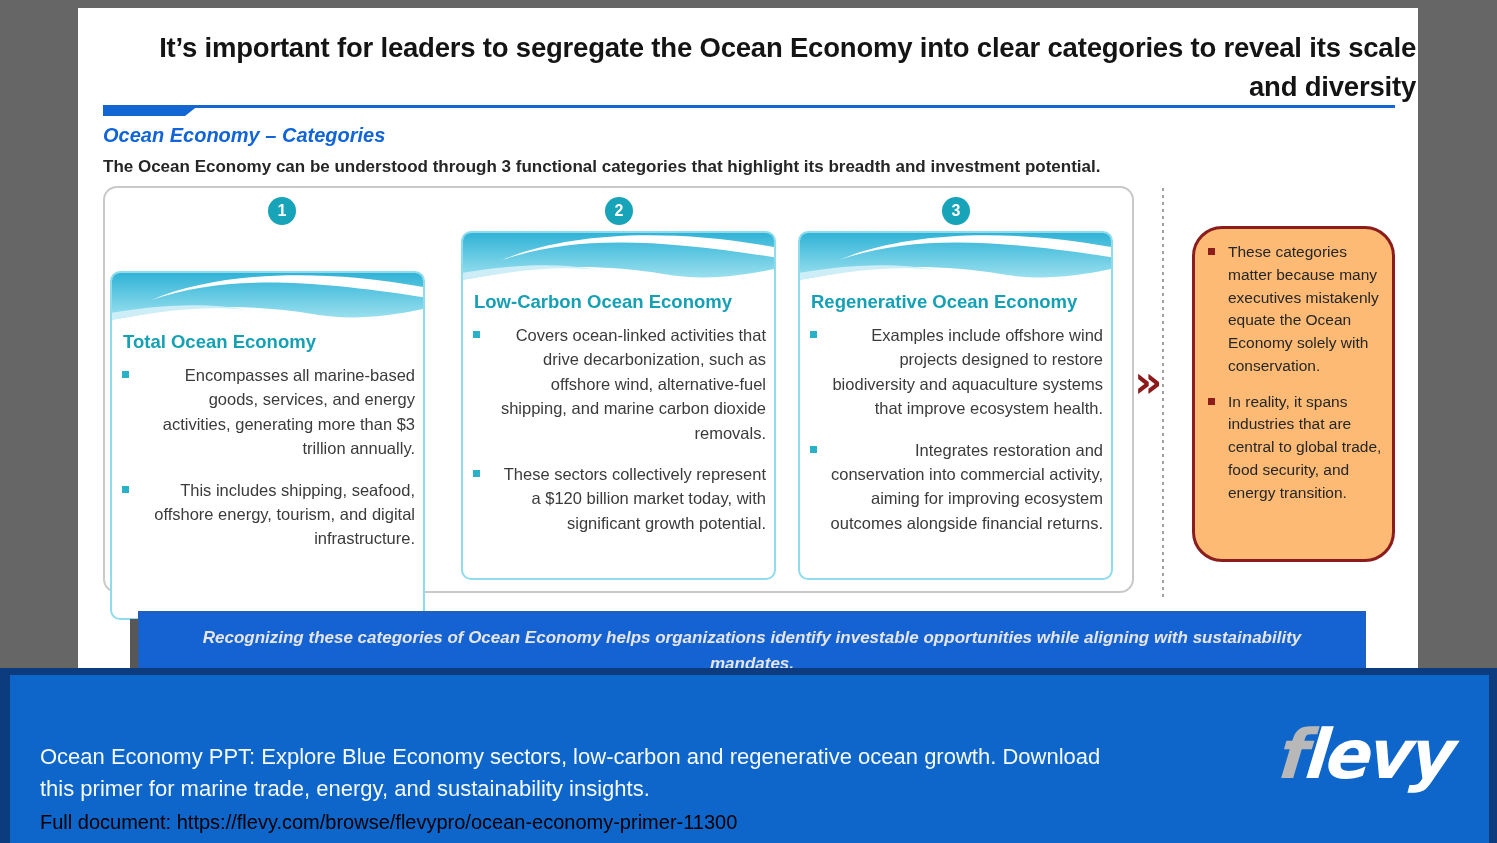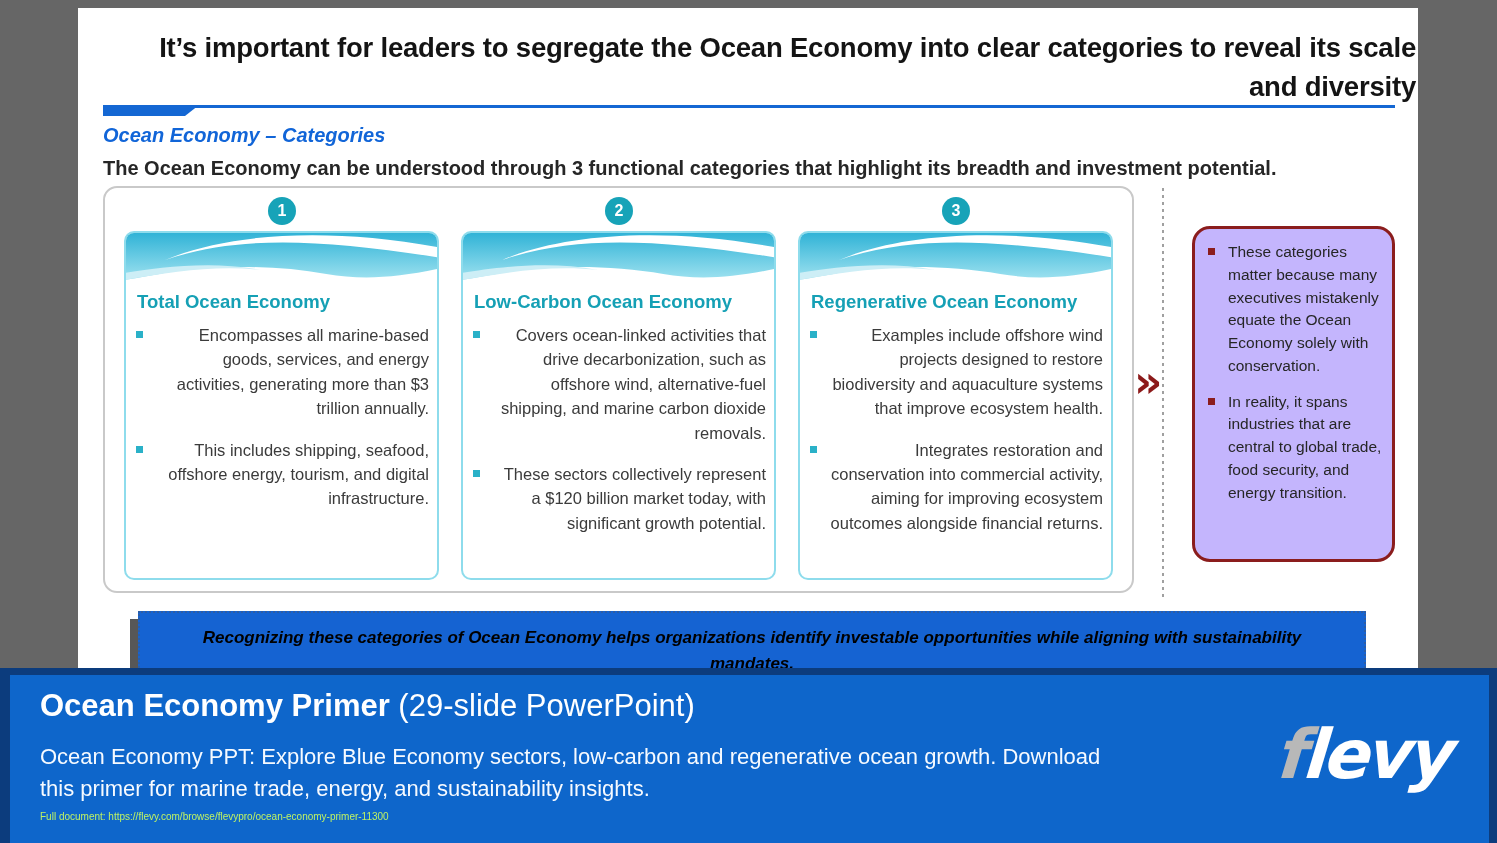--- a/index.html
+++ b/index.html
@@ -17,38 +17,38 @@
     line-height:1.42; letter-spacing:-0.2px;text-align:right;
   }
   .divider { position:absolute; left:25px; top:97px; width:1292px; height:11px; }
   .divider .thin  { position:absolute; left:0; top:0; width:100%; height:3px; background:#1467d3; }
   .divider .thick { position:absolute; left:0; top:0; width:96px; height:11px; background:#1467d3;
                     clip-path:polygon(0 0,100% 0,calc(100% - 14px) 100%,0 100%); }
   .subtitle {
     position:absolute; left:25px; top:116px;
     font-size:20px; font-weight:bold; font-style:italic; color:#1165d8;text-align:right;
   }
-  .intro { position:absolute; left:25px; top:149px; font-size:20px; font-weight:bold; color:#262626; }
+  .intro { position:absolute; left:25px; top:149px; font-size:17px; font-weight:bold; color:#262626; }
 
   .group {
     position:absolute; left:25px; top:178px; width:1031px; height:407px;
     border:2px solid #c9c9c9; border-radius:14px; background:#fff;
   }
   .badge {
     position:absolute; top:9px; width:28px; height:28px; border-radius:50%;
     background:#17a3b8; color:#fff; font-weight:bold; font-size:16px;
     display:flex; align-items:center; justify-content:center;
   }
   .b1 { left:163px; } .b2 { left:500px; } .b3 { left:837px; }
 
   .card {
     position:absolute; top:43px; width:315px; height:349px;
     border:2px solid #8edcec; border-radius:10px; background:#fff; overflow:hidden;
   }
-  .c1 { left:19px; } .c2 { left:356px; } .c3 { left:693px; }
+  .c1 { left:5px;margin-top:40px; } .c2 { left:356px; } .c3 { left:693px; }
   .wave { position:absolute; top:-1px; left:-1px; width:317px; height:50px; }
   .card h3 { position:absolute; left:11px; top:58px; font-size:18.5px; font-weight:bold; color:#15a0b5; }
   .card ul { position:absolute; left:0; top:90px; width:100%; list-style:none; }
   .card li {
     position:relative; padding-left:30px; padding-right:8px;
     font-size:16.5px; line-height:1.48; color:#3b3b3b; margin-bottom:17px;text-align:right;
   }
   .card li::before { content:""; position:absolute; left:10px; top:8px; width:7px; height:7px; background:#2ab1c8; }
 
   .dotline {
@@ -56,44 +56,44 @@
     background:repeating-linear-gradient(to bottom,#a0a0a0 0 3px,transparent 3px 7px);
   }
   .chevrons {
     position:absolute; left:1056px; top:352px;
     font-size:44px; font-weight:bold; color:#8c1a1a; line-height:1;
     font-family:"DejaVu Sans", sans-serif;
   }
 
   .callout {
     position:absolute; left:1114px; top:218px; width:203px; height:336px;
-    background:#c4b5fd; border:3px solid #8b1d1d; border-radius:18px;
+    background:#fdba74; border:3px solid #8b1d1d; border-radius:30px;
     padding:12px 4px 0 0;
   }
   .callout ul { list-style:none; }
   .callout li {
     position:relative; padding-left:33px;
     font-size:15.5px; line-height:1.47; color:#262626; margin-bottom:13px;
   }
   .callout li::before { content:""; position:absolute; left:13px; top:7px; width:7px; height:7px; background:#8b1d1d; }
 
   .banner {
     position:absolute; left:60px; top:603px; width:1228px; height:84px; z-index:1;
     background:#1563d2; border:2px dotted #2d5da4;
     box-shadow:-8px 8px 0 #575757;
-    color:#000000; font-weight:bold; font-style:italic; font-size:17px;
+    color:#e5e5e5; font-weight:bold; font-style:italic; font-size:17px;
     text-align:center; line-height:1.55; padding:12px 52px 0;
   }
 
   .footer { position:absolute; left:0; top:668px; width:1497px; height:175px; background:#0c3c7d; z-index:5; }
   .footer-inner { position:absolute; left:10px; top:7px; right:8px; bottom:0; background:#0e66cb; }
   .f-title { position:absolute; left:30px; top:13px; font-size:31px; color:#ffffff; }
   .f-title .b { font-weight:bold; }
   .f-desc { position:absolute; left:30px; top:66px; width:1078px; font-size:22px; line-height:1.45; color:#f6faff; }
-  .f-link { position:absolute; left:30px; top:136px; font-size:10px; color:#bef264; cursor:pointer; }
+  .f-link { position:absolute; left:30px; top:136px; font-size:20px; color:#000000; cursor:pointer; }
   .f-logo {
     position:absolute; right:36px; top:46px; line-height:1;
     font-size:68px; font-weight:bold; font-style:italic;
     font-family:"DejaVu Sans", sans-serif; letter-spacing:-3px; transform:skewX(-6deg);
   }
   .f-logo .lf { color:#b8b8b8; } .f-logo .lr { color:#ffffff; }
 </style>
 </head>
 <body>
 
@@ -183,22 +183,19 @@
       <li>In reality, it spans industries that are central to global trade, food security, and energy transition.</li>
     </ul>
   </div>
 
   <div class="banner">Recognizing these categories of Ocean Economy helps organizations identify investable opportunities while aligning with sustainability mandates.</div>
 
 </div>
 
 <div class="footer">
   <div class="footer-inner">
-    <div class="f-title">
-      <span class="b">Ocean Economy Primer</span><span> (29-slide PowerPoint)</span>
-    </div>
     <div class="f-desc">Ocean Economy PPT: Explore Blue Economy sectors, low-carbon and regenerative ocean growth. Download this primer for marine trade, energy, and sustainability insights.</div>
     <div class="f-link">Full document: https://flevy.com/browse/flevypro/ocean-economy-primer-11300</div>
     <div class="f-logo">
       <span class="lf">f</span><span class="lr">levy</span>
     </div>
   </div>
 </div>
 
 </body></html>

